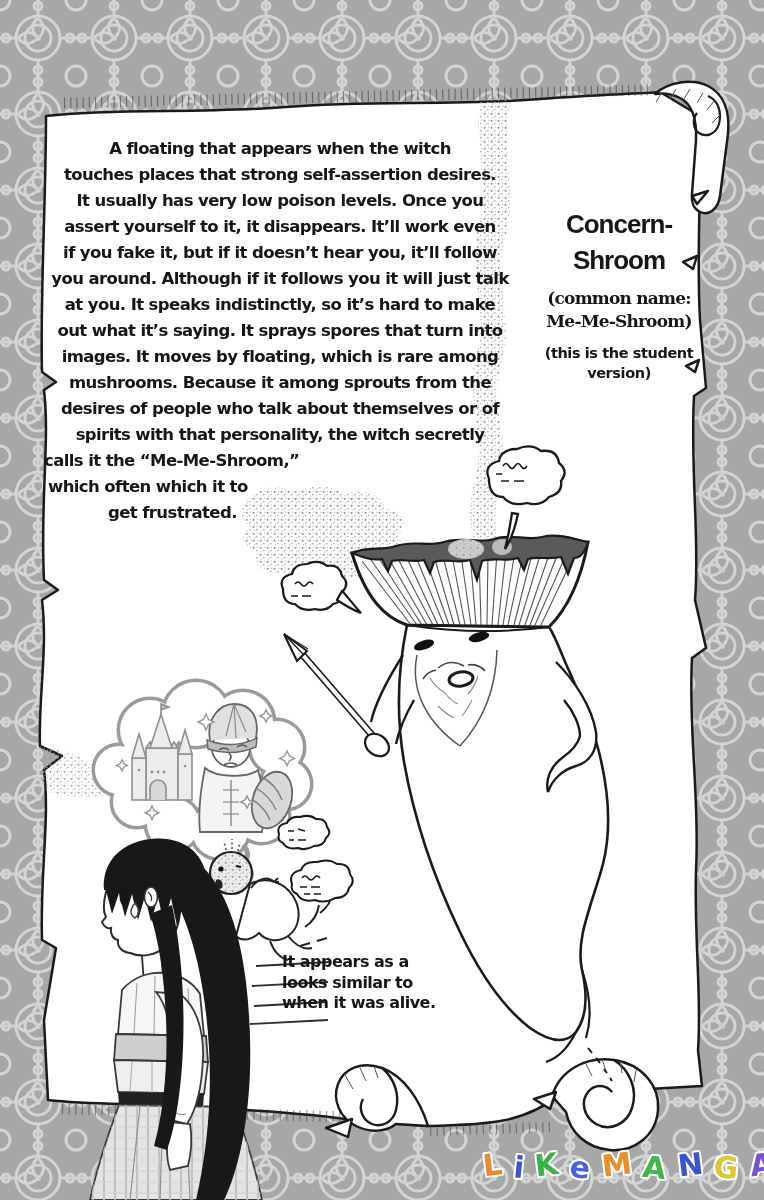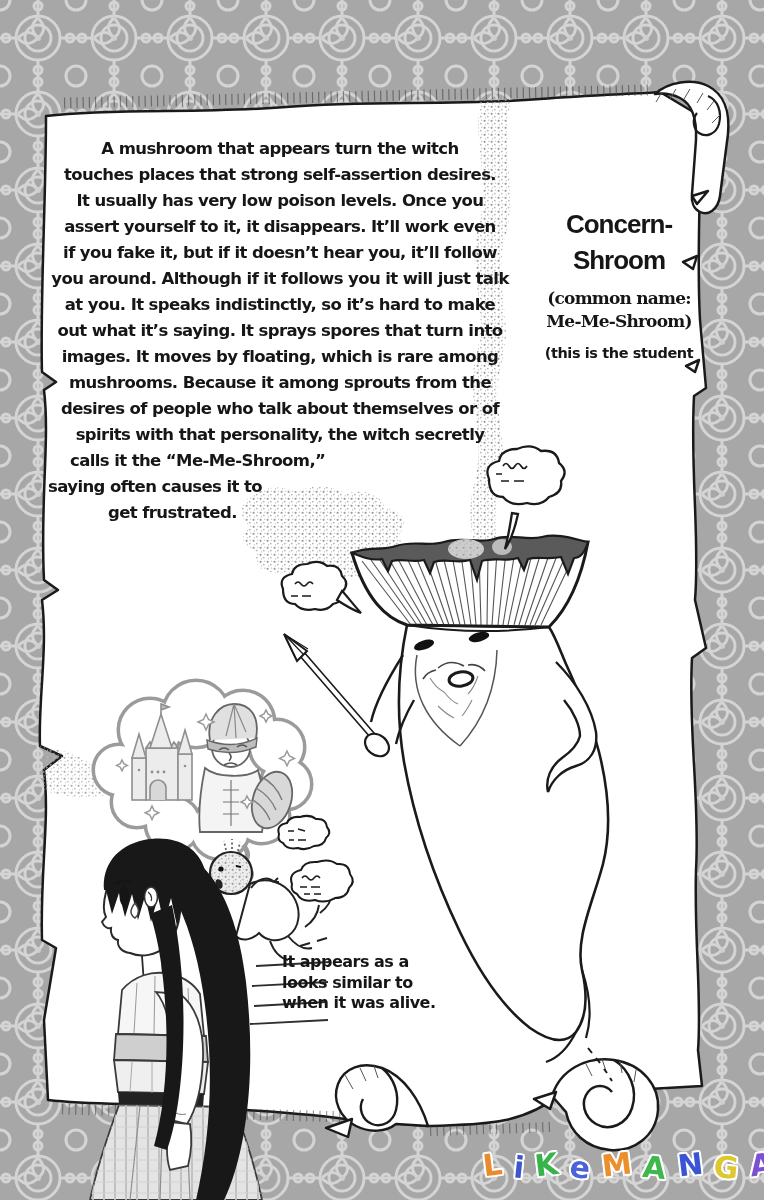--- a/index.html
+++ b/index.html
@@ -332,43 +332,44 @@
              L112,914 L106,890 Z" fill="#181818"></path>
     <ellipse cx="151" cy="897" rx="6.5" ry="10" fill="#ffffff" stroke="#333" stroke-width="1.6"></ellipse>
     <path d="M148,892 q5,4 3,9" stroke="#333" stroke-width="1.2" fill="none"></path>
     <ellipse cx="124" cy="896" rx="4.5" ry="10" fill="#151515"></ellipse>
     <path d="M115,884 q9,-5 16,-2" stroke="#151515" stroke-width="2.4" fill="none"></path>
     <path d="M135,903 q7,9 0,15 q-8,-5 0,-15 z" fill="#ffffff" stroke="#444" stroke-width="1.5"></path>
   </g>
 </svg>
 
 <div class="txt desc">
-  <div class="ln">A mushroom that appears turn the witch</div>
+  <div class="ln">A floating that appears when the witch</div>
   <div class="ln">touches places that strong self-assertion desires.</div>
   <div class="ln">It usually has very low poison levels. Once you</div>
   <div class="ln">assert yourself to it, it disappears. It’ll work even</div>
   <div class="ln">if you fake it, but if it doesn’t hear you, it’ll follow</div>
   <div class="ln">you around. Although if it follows you it will just talk</div>
   <div class="ln">at you. It speaks indistinctly, so it’s hard to make</div>
   <div class="ln">out what it’s saying. It sprays spores that turn into</div>
   <div class="ln">images. It moves by floating, which is rare among</div>
   <div class="ln">mushrooms. Because it among sprouts from the</div>
   <div class="ln">desires of people who talk about themselves or of</div>
   <div class="ln">spirits with that personality, the witch secretly</div>
-  <div class="ln left" style="padding-left:26px">calls it the “Me-Me-Shroom,”</div>
-  <div class="ln left" style="padding-left:4px">saying often causes it to</div>
+  <div class="ln left" style="padding-left:0">calls it the “Me-Me-Shroom,”</div>
+  <div class="ln left" style="padding-left:4px">which often which it to</div>
   <div class="ln left" style="padding-left:64px">get frustrated.</div>
 </div>
 
 <div class="txt title-block">
   <div class="t-name">Concern-</div>
   <div class="t-name">Shroom</div>
   <div class="t-common">(common name:</div>
   <div class="t-common second">Me-Me-Shroom)</div>
   <div class="t-note">(this is the student</div>
+  <div class="t-note second">version)</div>
 </div>
 
 <div class="txt caption">
   <div class="ln">It appears as a</div>
   <div class="ln">looks similar to</div>
   <div class="ln">when it was alive.</div>
 </div>
 
 <div class="txt wm">
   <span style="color: rgb(233, 138, 46);">L</span>

